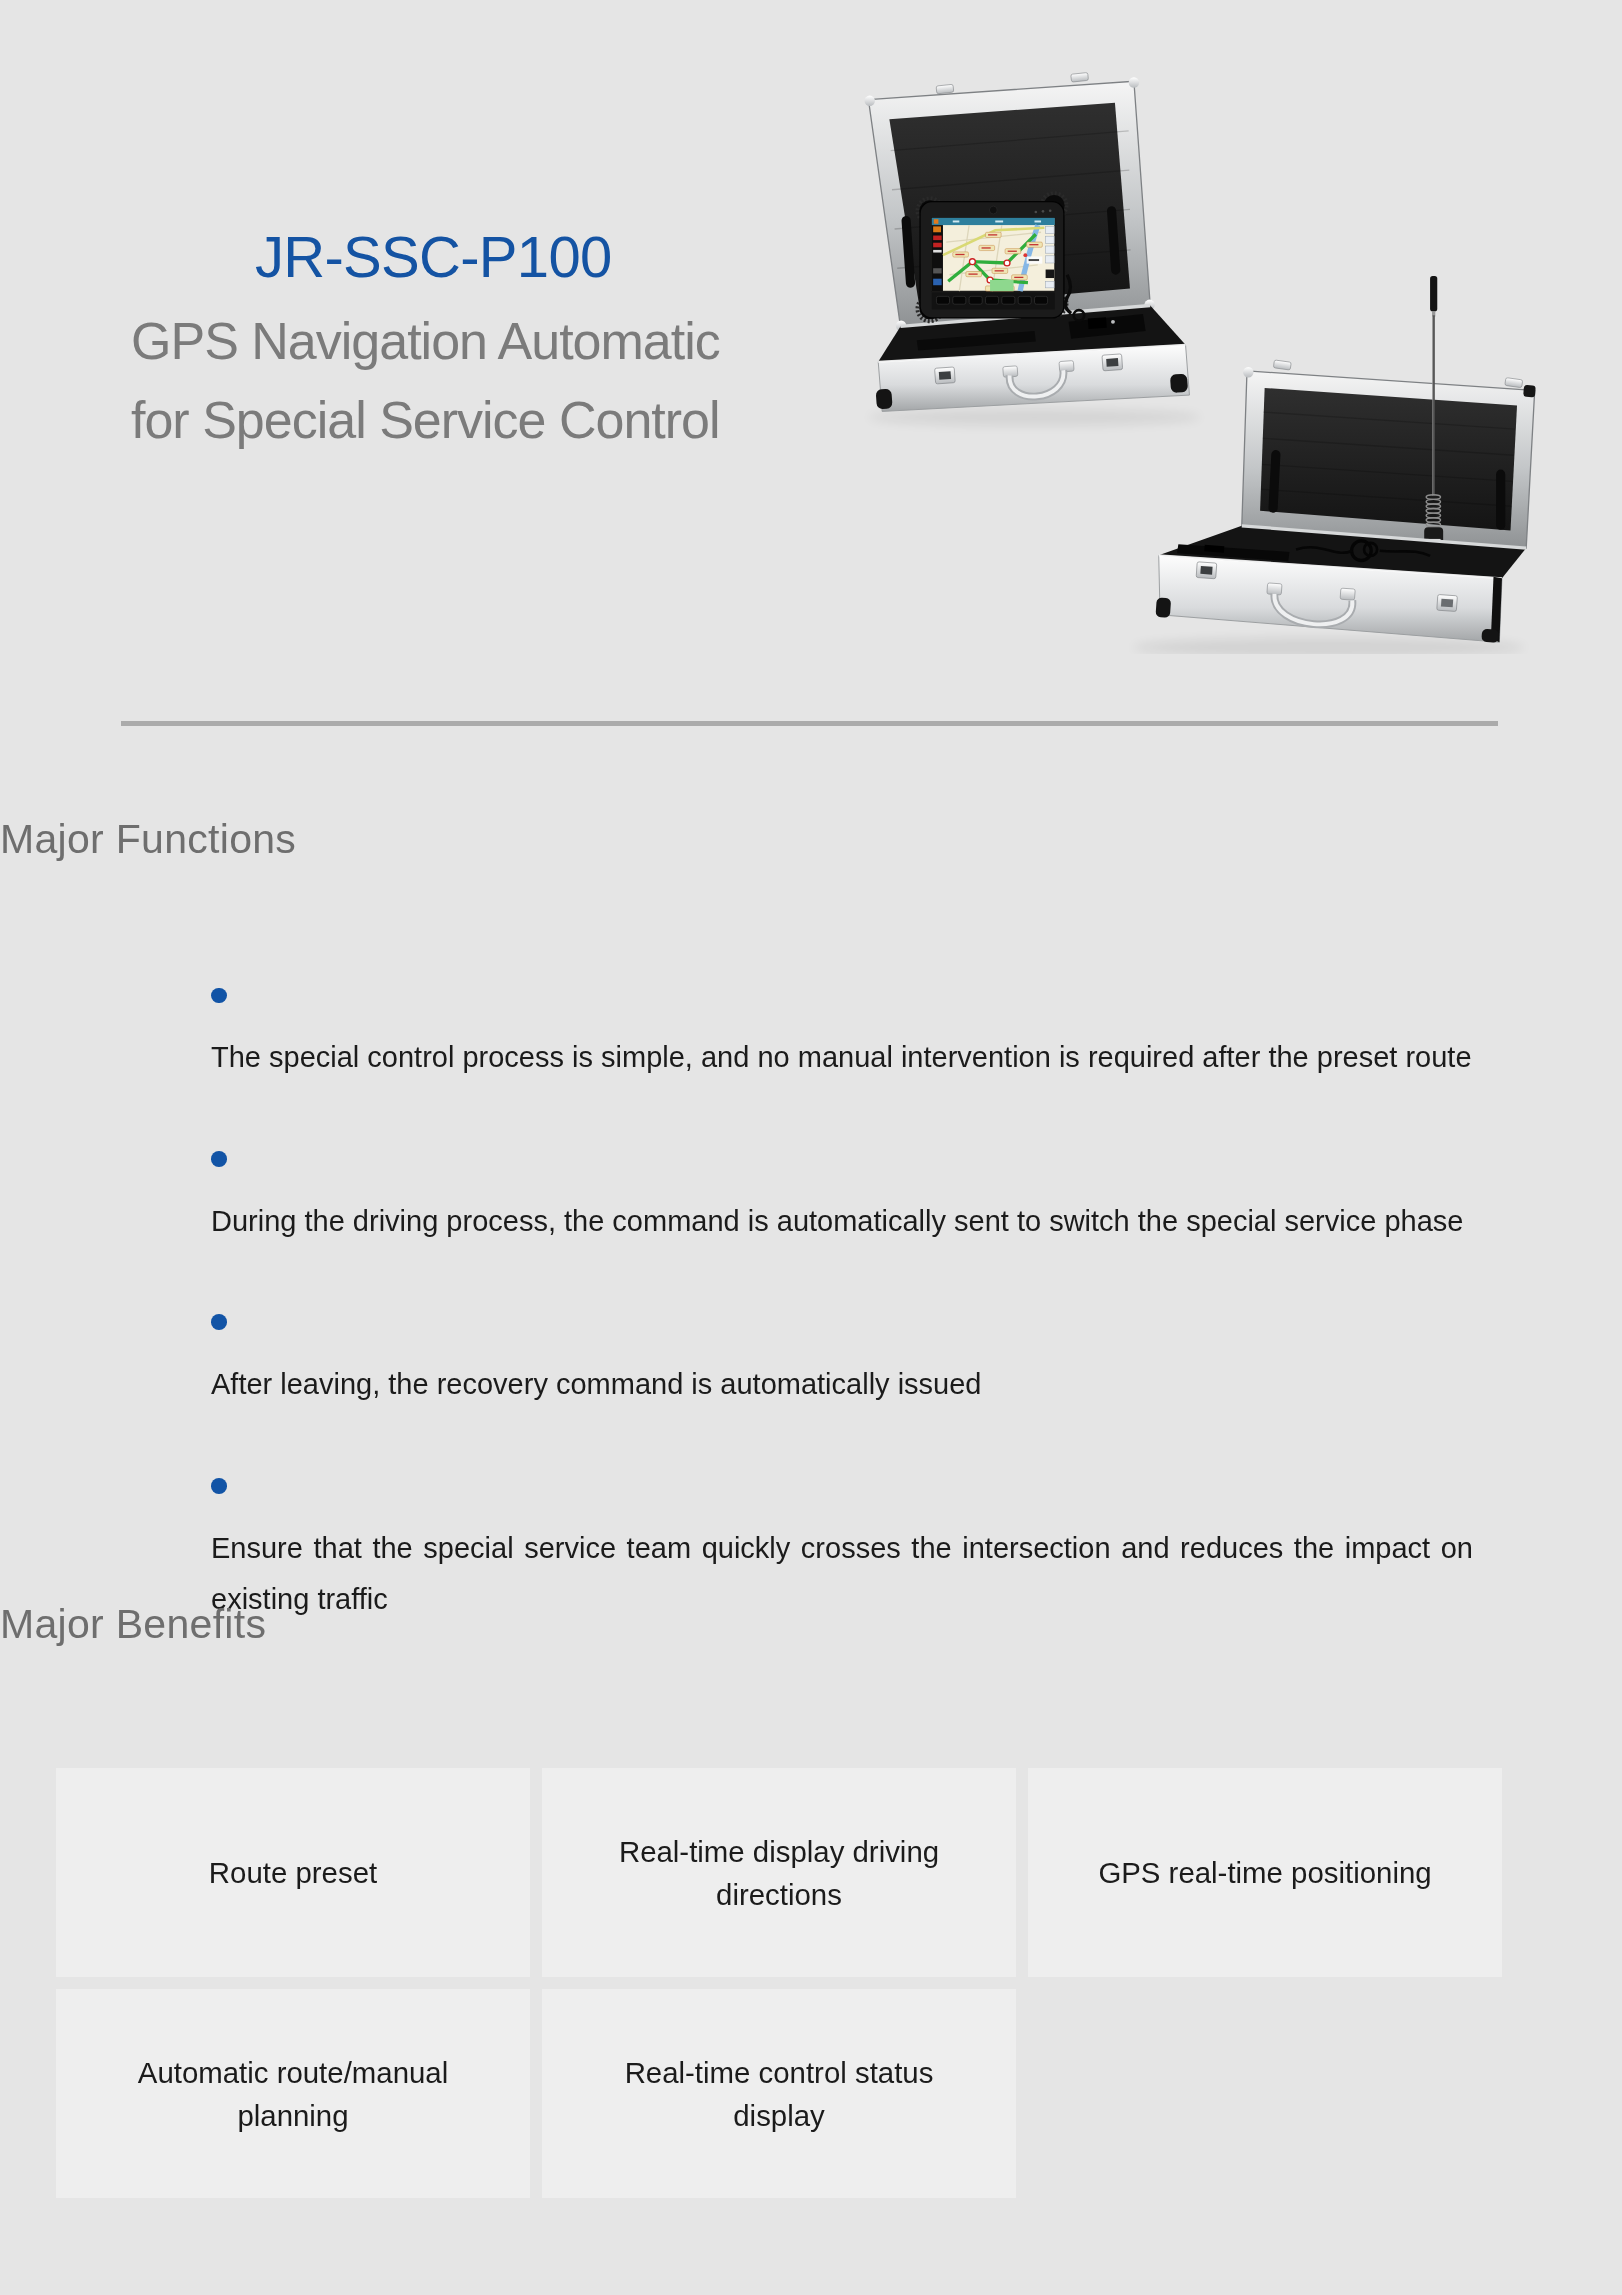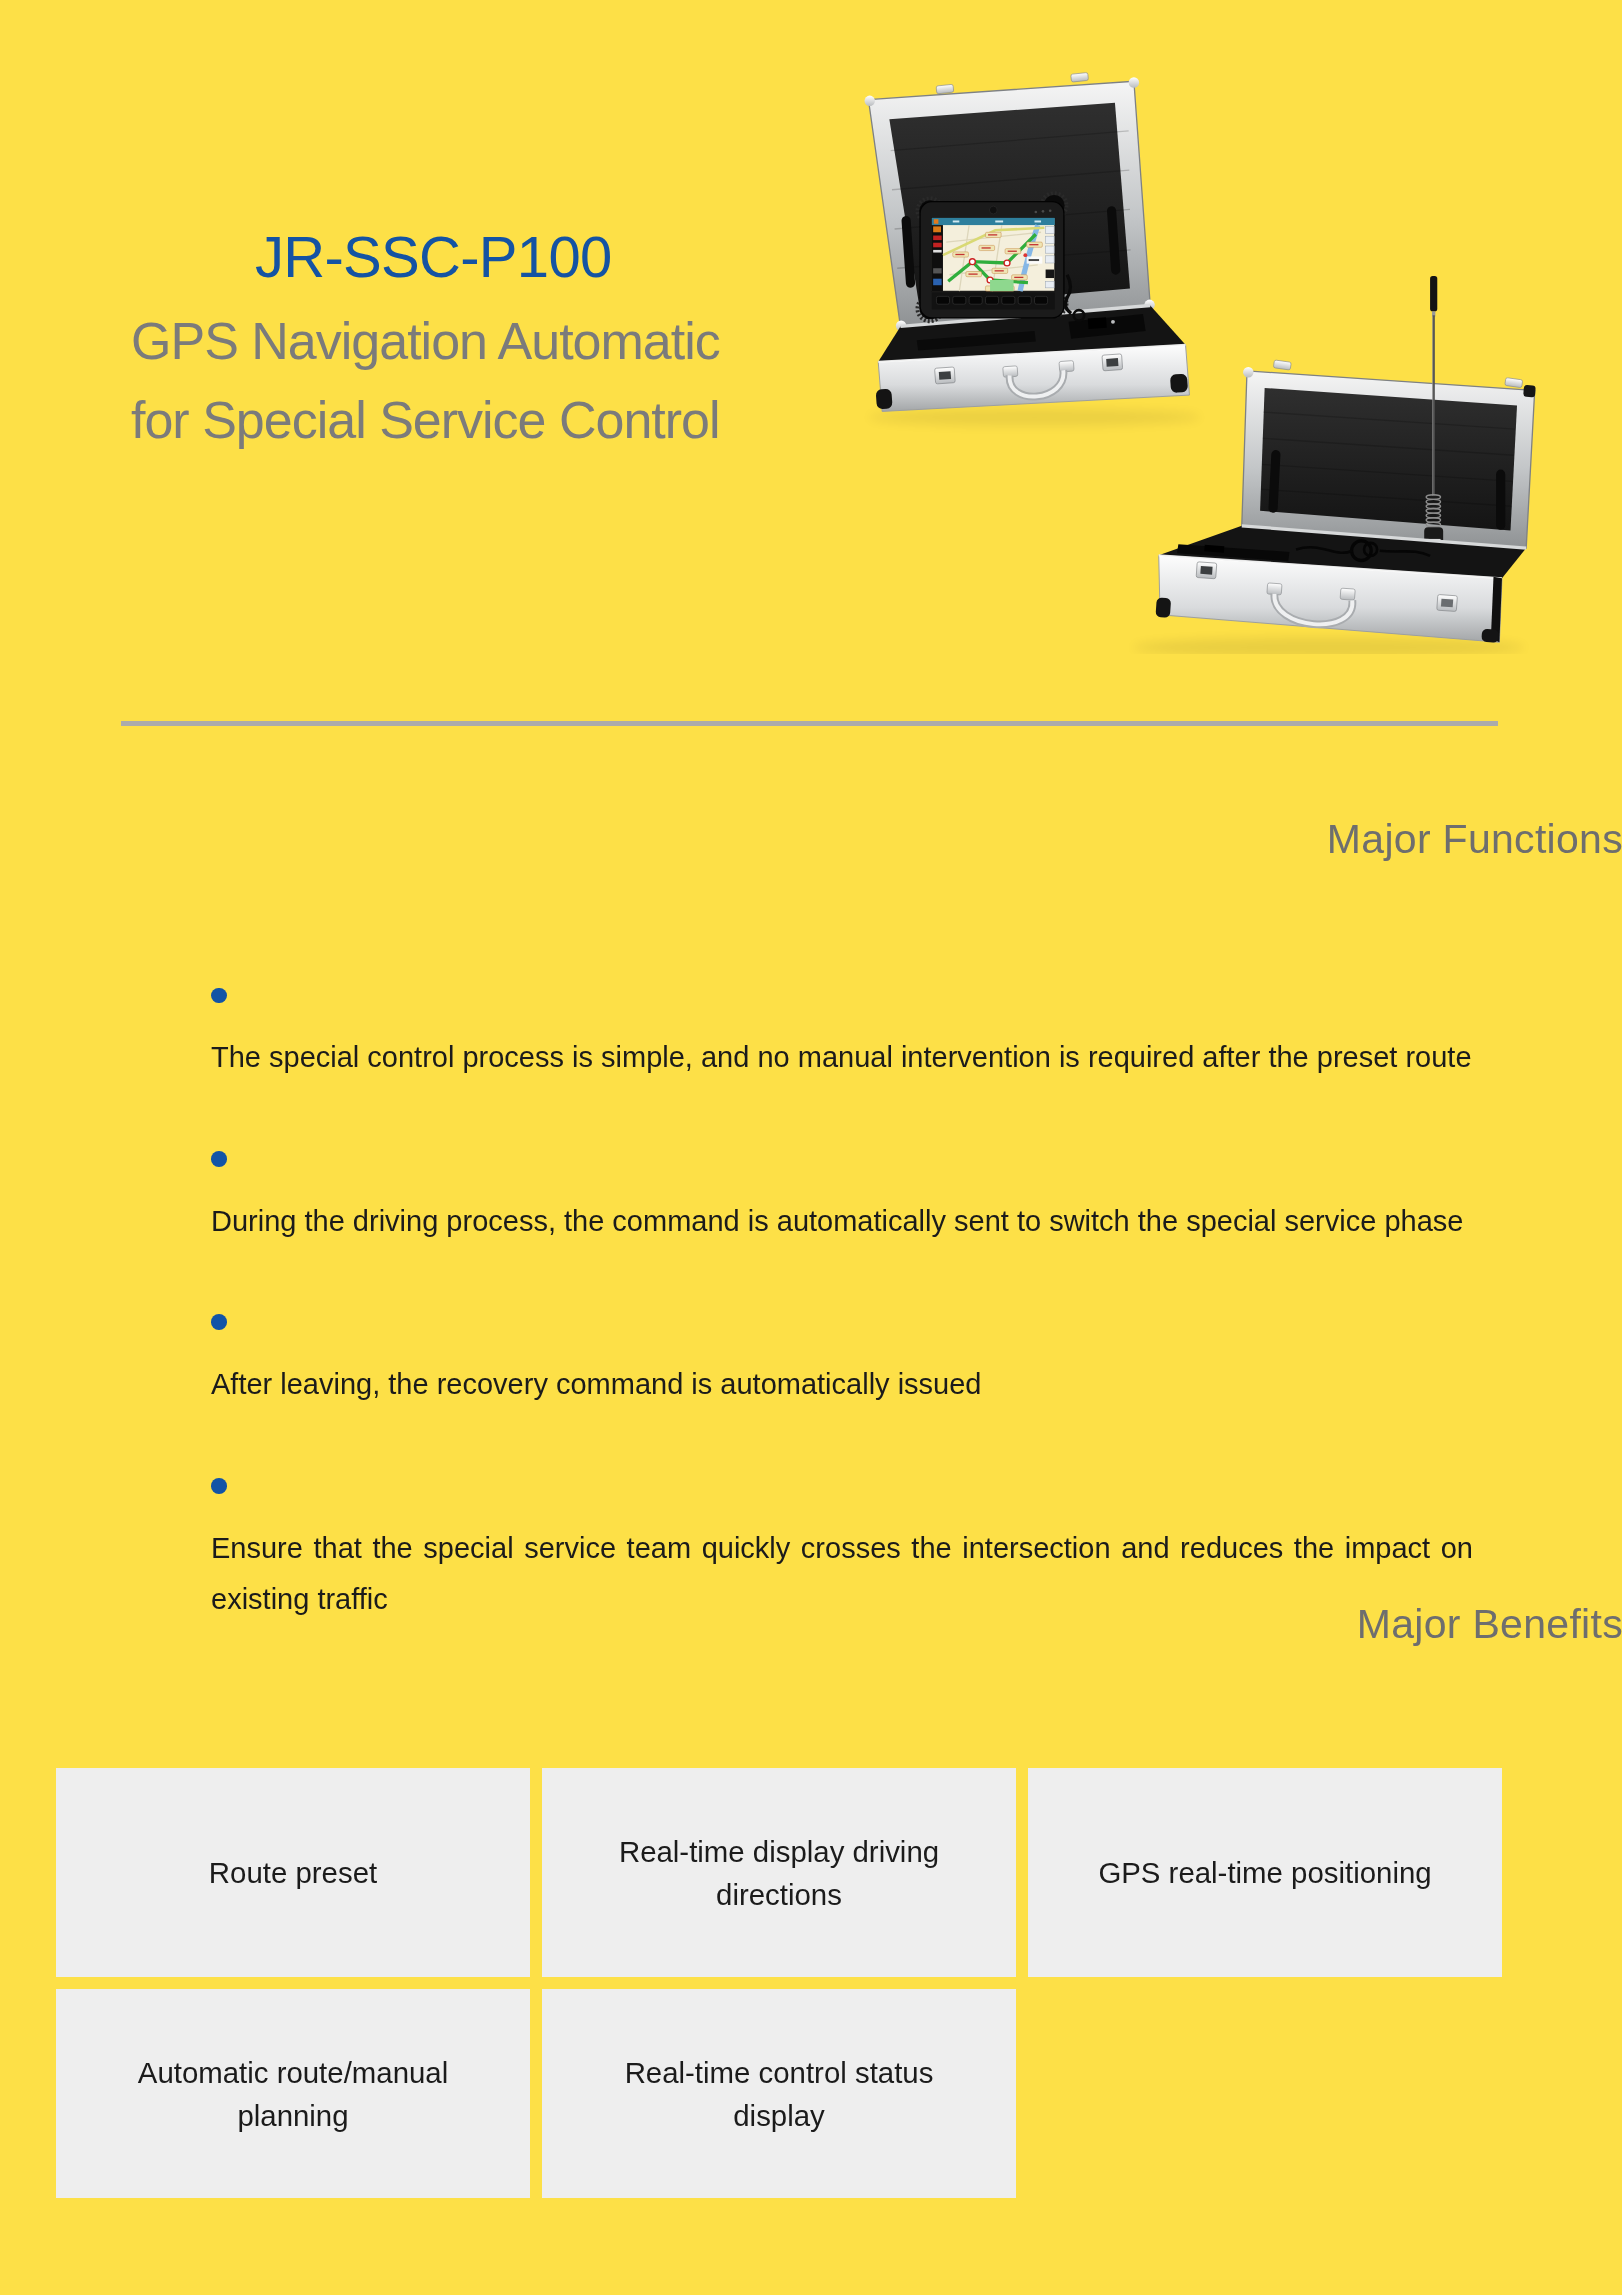--- a/index.html
+++ b/index.html
@@ -1,31 +1,31 @@
 <!DOCTYPE html>
 <html style="font-size:10.5px"><head>
 <meta charset="utf-8">
 <style>
   html,body{margin:0;padding:0;background:#ffffff;}
   .page{
-    position:relative;width:1623px;height:2295px;background:#fde047;overflow:hidden;
+    position:relative;width:1623px;height:2295px;background:#e5e5e5;overflow:hidden;
     font-family:"Liberation Sans","DejaVu Sans",sans-serif;color:#1b1b1b;
   }
   .product-title{
     position:absolute;left:255px;top:228px;font-size:58px;line-height:58px;
     color:#1453A3;letter-spacing:-0.7px;white-space:nowrap;
   }
   .product-subtitle{
     position:absolute;left:131px;top:302px;font-size:52px;line-height:79px;
     color:#7B7B7B;letter-spacing:-1px;white-space:nowrap;
   }
   .photo-canvas{position:absolute;left:838px;top:59px;width:733px;height:595px;}
   .divider{position:absolute;left:121px;top:721px;width:1377px;height:4.6px;background:#ABABAB;}
   .section-heading{
-    position:absolute;left:0;width:1623px;text-align:right;
+    position:absolute;left:0;width:1623px;text-align:left;
     font-size:41px;line-height:41px;color:#6E6E6E;letter-spacing:0.3px;
   }
   #functions-heading{top:819px;}
   #benefits-heading{top:1604px;}
   .bullet-list{
     position:absolute;left:211px;top:970px;width:1262px;
     list-style:none;margin:0;padding:0;
   }
   .bullet-item{display:flex;gap:29px;margin:0 0 50px 0;flex-direction:column;}
   .bullet-dot{flex:none;width:15.7px;height:15.7px;border-radius:50%;background:#1254A6;margin-top:17.7px;}

